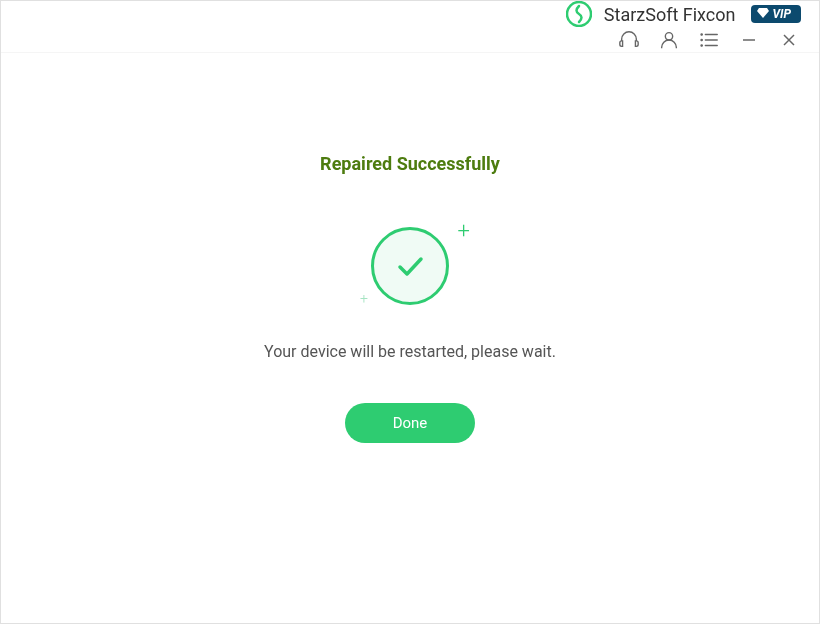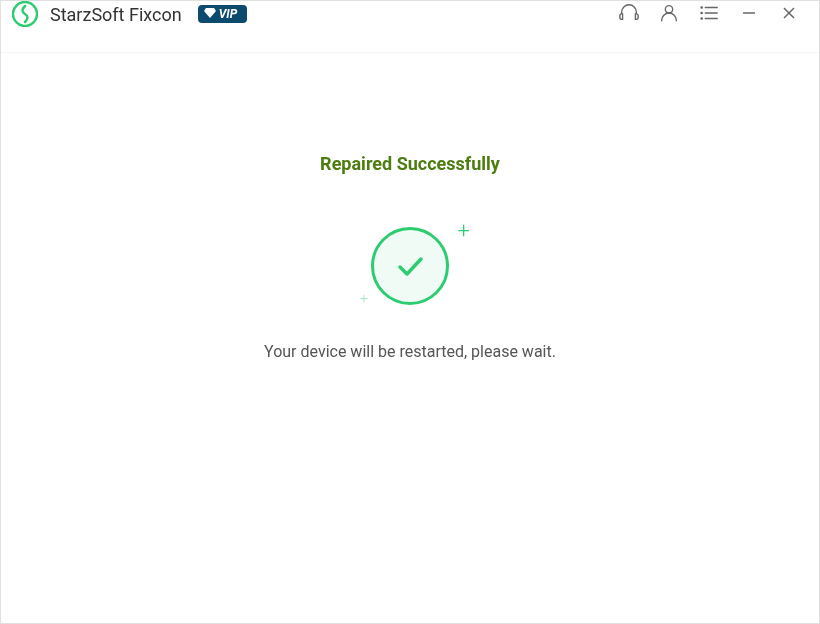--- a/index.html
+++ b/index.html
@@ -21,24 +21,25 @@
       height: 624px;
       background: #ffffff;
       border: 1px solid #e0e0e0;
       display: flex;
       flex-direction: column;
     }
     
     .titlebar {
       height: 52px;
       display: flex;
-      align-items: flex-start;
+      align-items: flex-end;
       justify-content: space-between;
-      padding: 0 18px 0 11px;
+      padding: 0 18px 0 28px;
       border-bottom: 1px solid #f5f5f5;
+      flex-direction: column;
     }
     
     .titlebar-left {
       display: flex;
       align-items: center;
       gap: 12px;
     }
     
     .logo-icon {
       width: 26px;
@@ -228,15 +229,16 @@
       <div class="success-circle">
         <svg width="40" height="40" viewBox="0 0 40 40">
           <path d="M10 21 L17 28 L31 13" fill="none" stroke="#2ecc71" stroke-width="3.5" stroke-linecap="round" stroke-linejoin="round"></path>
         </svg>
       </div>
       <span class="plus-small">+</span>
     </div>
 
     <p class="subtext">Your device will be restarted, please wait.</p>
 
+    <button class="done-button">Done</button>
   </div>
 
 </div>
 
 </body></html>

